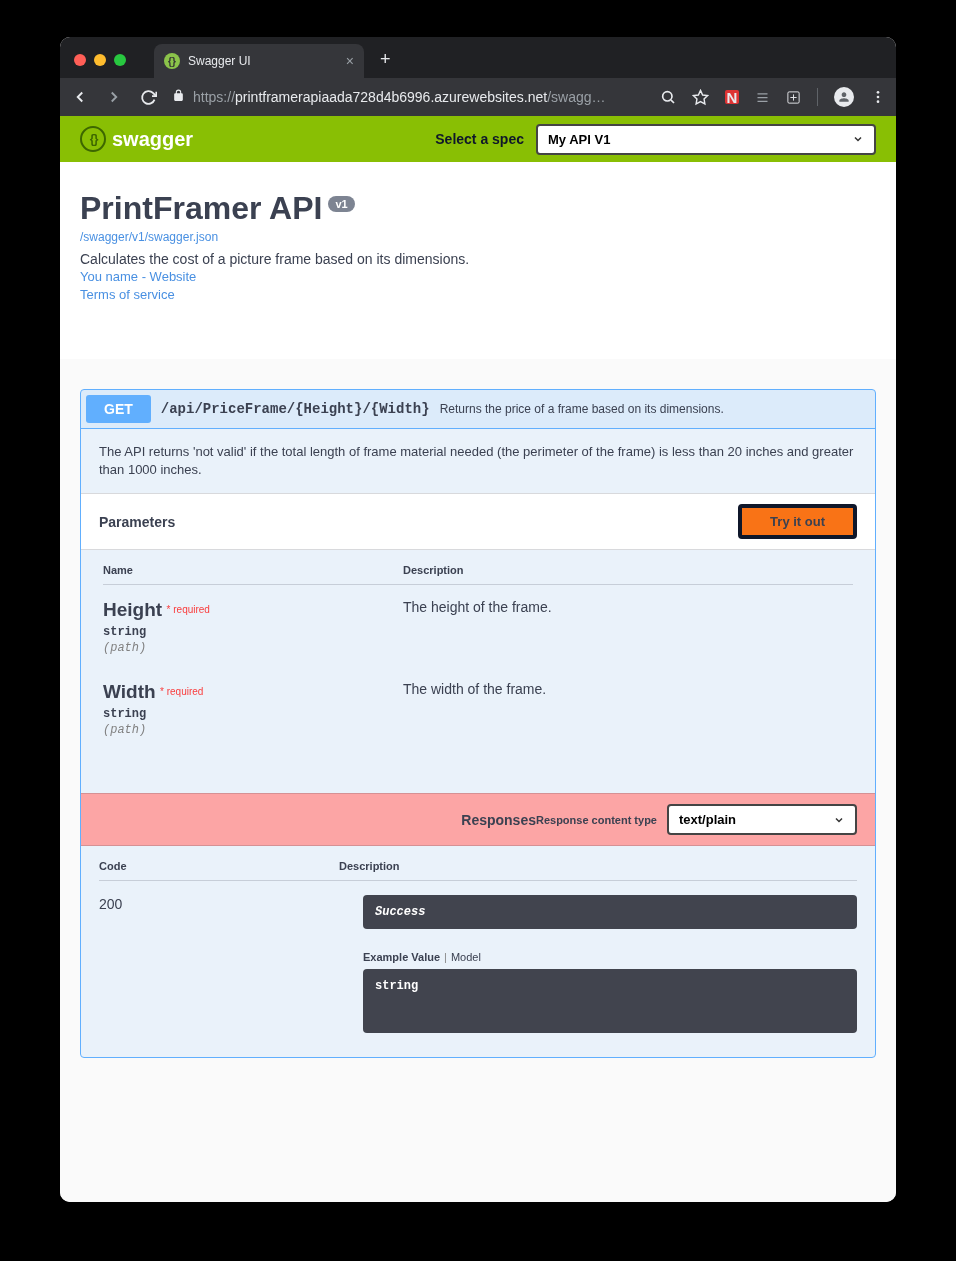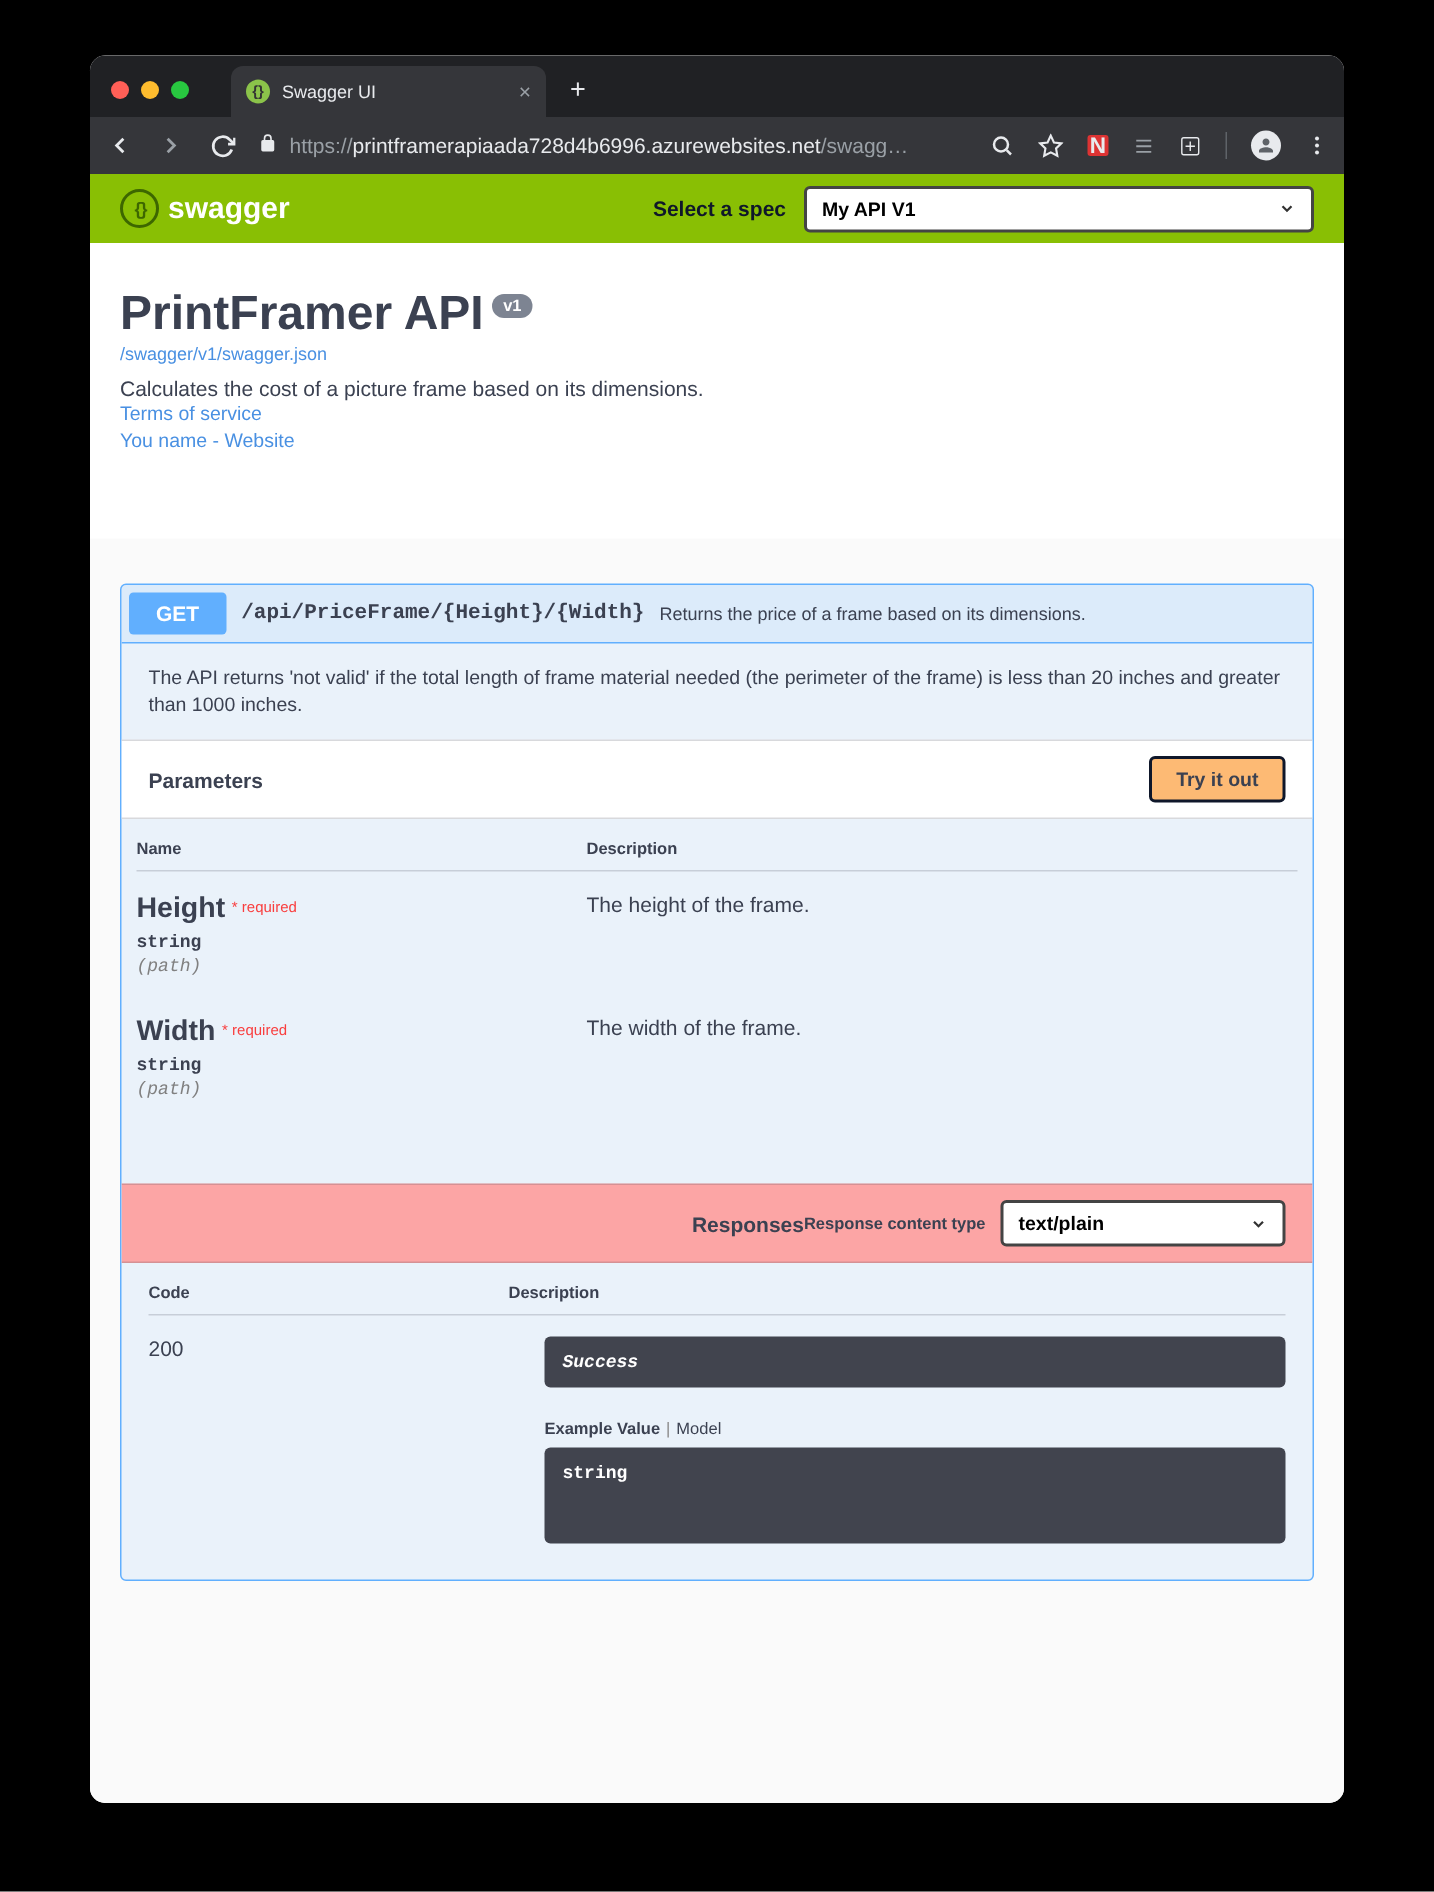--- a/index.html
+++ b/index.html
@@ -51,22 +51,22 @@
   
   .opblock{margin-top:10px;border:1px solid #61affe;border-radius:4px;background:rgba(97,175,254,.1);overflow:hidden}
   .op-summary{display:flex;align-items:center;padding:5px;gap:10px;cursor:pointer;background:rgba(97,175,254,.1)}
   .op-method{background:#61affe;color:#fff;font-weight:bold;font-size:14px;padding:6px 18px;border-radius:3px;min-width:64px;text-align:center}
   .op-path{font-family:"Courier New",monospace;font-weight:bold;font-size:14px;color:#3b4151}
   .op-desc{font-size:12px;color:#3b4151}
   .op-body{border-top:1px solid #61affe}
   .op-note{padding:14px 18px;font-size:13px;color:#3b4151;line-height:1.4}
   .param-header{background:#fff;display:flex;align-items:center;justify-content:space-between;padding:10px 18px;border-top:1px solid rgba(59,65,81,.2);border-bottom:1px solid rgba(59,65,81,.2)}
   .param-header h4{font-size:14px;font-weight:bold;color:#3b4151}
-  .try-btn{background:#fdba74;border:2px solid #0f172a;border-radius:4px;padding:6px 16px;font-size:13px;font-weight:bold;cursor:pointer;color:#3b4151}
-  .param-table{padding:14px 10px 30px}
+  .try-btn{background:#f97316;border:4px solid #0f172a;border-radius:4px;padding:6px 28px;font-size:13px;font-weight:bold;cursor:pointer;color:#3b4151}
+  .param-table{padding:14px 22px 30px}
   .pt-head{display:flex;border-bottom:1px solid rgba(59,65,81,.2);padding-bottom:8px;margin-bottom:14px}
   .pt-head div{font-size:11px;font-weight:bold;color:#3b4151}
   .col-name{width:300px}
   .col-desc{flex:1}
   .param-row{display:flex;margin-bottom:26px}
   .p-name{font-size:19px;font-weight:bold;color:#3b4151}
   .req{color:#f93e3e;font-size:10px;font-weight:normal;position:relative;top:-3px}
   .req::before{content:"* ";color:#f93e3e}
   .p-type{font-family:"Courier New",monospace;font-size:12px;font-weight:bold;color:#3b4151;margin-top:4px}
   .p-in{font-family:"Courier New",monospace;font-size:12px;color:#808080;font-style:italic;margin-top:2px}
@@ -198,22 +198,22 @@
 
   <div class="content">
 
     <div class="info-section">
       <div class="api-title">
         <span>PrintFramer API</span>
         <span class="ver-badge">v1</span>
       </div>
       <div><a class="swagger-link">/swagger/v1/swagger.json</a></div>
       <p class="desc">Calculates the cost of a picture frame based on its dimensions.</p>
+      <div><a class="link">You name - Website</a></div>
       <div><a class="link">Terms of service</a></div>
-      <div><a class="link">You name - Website</a></div>
     </div>
 
     <div class="tag-section">
 
       <div class="opblock">
         <div class="op-summary">
           <span class="op-method">GET</span>
           <span class="op-path">/api/PriceFrame/{Height}/{Width}</span>
           <span class="op-desc">Returns the price of a frame based on its dimensions.</span>
         </div>

